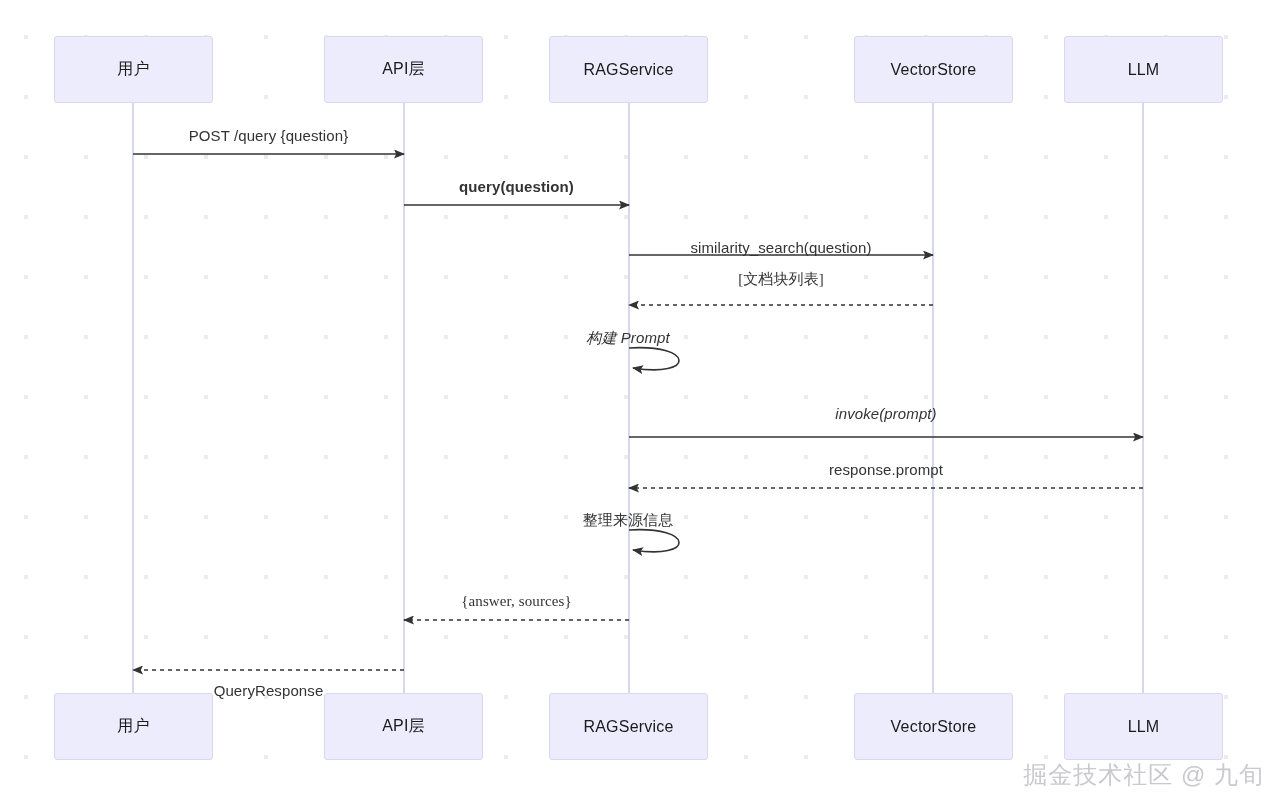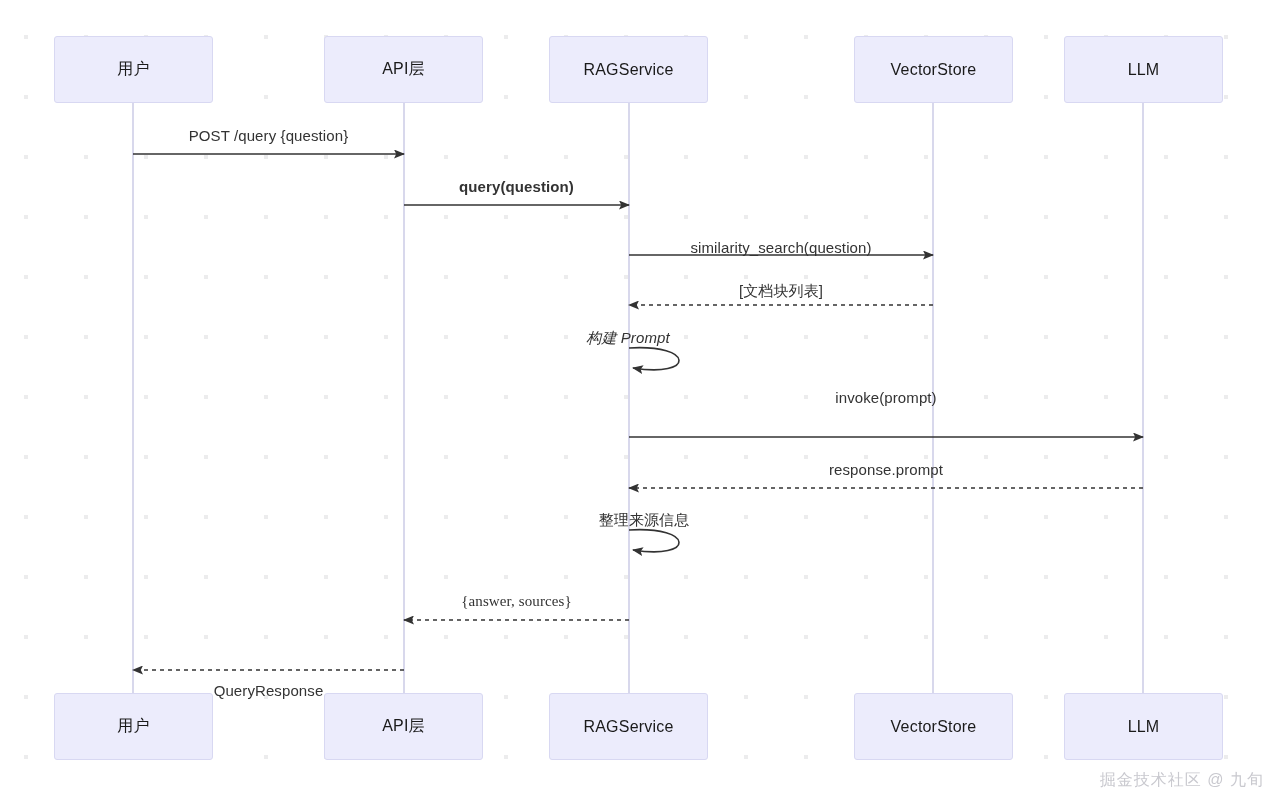--- a/index.html
+++ b/index.html
@@ -54,21 +54,21 @@
     color: #333333;
     font-family: "Liberation Sans", "DejaVu Sans", sans-serif;
     white-space: nowrap;
     transform: translateX(-50%);
     letter-spacing: 0.1px;
   }
   .watermark {
     position: absolute;
     right: 18px;
     bottom: 16px;
-    font-size: 16px;
+    font-size: 24px;
     color: #c9c9cf;
     font-family: "Liberation Sans", "DejaVu Sans", sans-serif;
     white-space: nowrap;
     letter-spacing: 1px;
   }
 </style>
 </head>
 <body>
 
 <div id="canvas">
@@ -133,23 +133,23 @@
         <span class="participant-label">LLM</span>
       </div>
       <div class="participant-box" style="left: 1064px; top: 693px; width: 159px; height: 67px;">
         <span class="participant-label">LLM</span>
       </div>
     </div>
   <div id="labels-layer">
       <div class="msg-label" style="left: 268.5px; top: 127px;">POST /query {question}</div>
       <div class="msg-label" style="left: 516.5px; top: 178px; font-weight: bold;">query(question)</div>
       <div class="msg-label" style="left: 781px; top: 215px; margin-top: 24px;">similarity_search(question)</div>
-      <div class="msg-label" style="left: 781px; top: 282px;">[文档块列表]</div>
+      <div class="msg-label" style="left: 781px; top: 270px; font-family: Liberation Serif, serif;">[文档块列表]</div>
       <div class="msg-label" style="left: 628px; top: 329px; font-style: italic;">构建 Prompt</div>
-      <div class="msg-label" style="left: 886px; top: 389px;">invoke(prompt)</div>
+      <div class="msg-label" style="left: 886px; top: 405px; font-style: italic;">invoke(prompt)</div>
       <div class="msg-label" style="left: 886px; top: 461px;">response.prompt</div>
-      <div class="msg-label" style="left: 644px; top: 511px;">整理来源信息</div>
+      <div class="msg-label" style="left: 628px; top: 511px;">整理来源信息</div>
       <div class="msg-label" style="left: 516.5px; top: 593px; font-family: Liberation Serif, serif;">{answer, sources}</div>
       <div class="msg-label" style="left: 268.5px; top: 682px;">QueryResponse</div>
     </div>
 
   <div class="watermark">掘金技术社区 @ 九旬</div>
 </div>
 
 </body></html>

